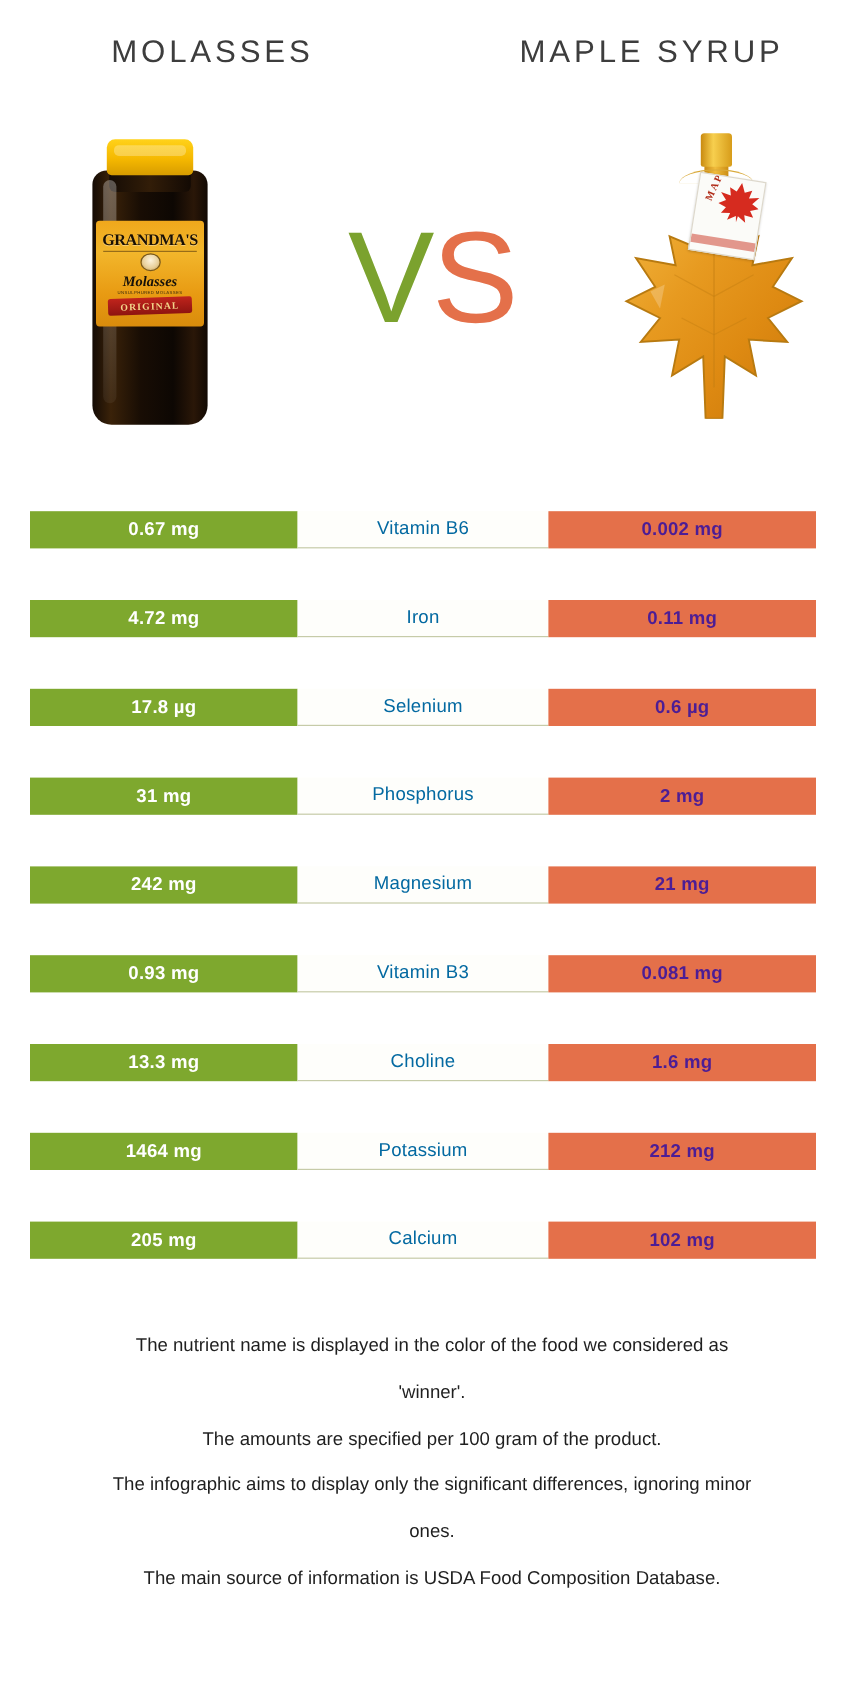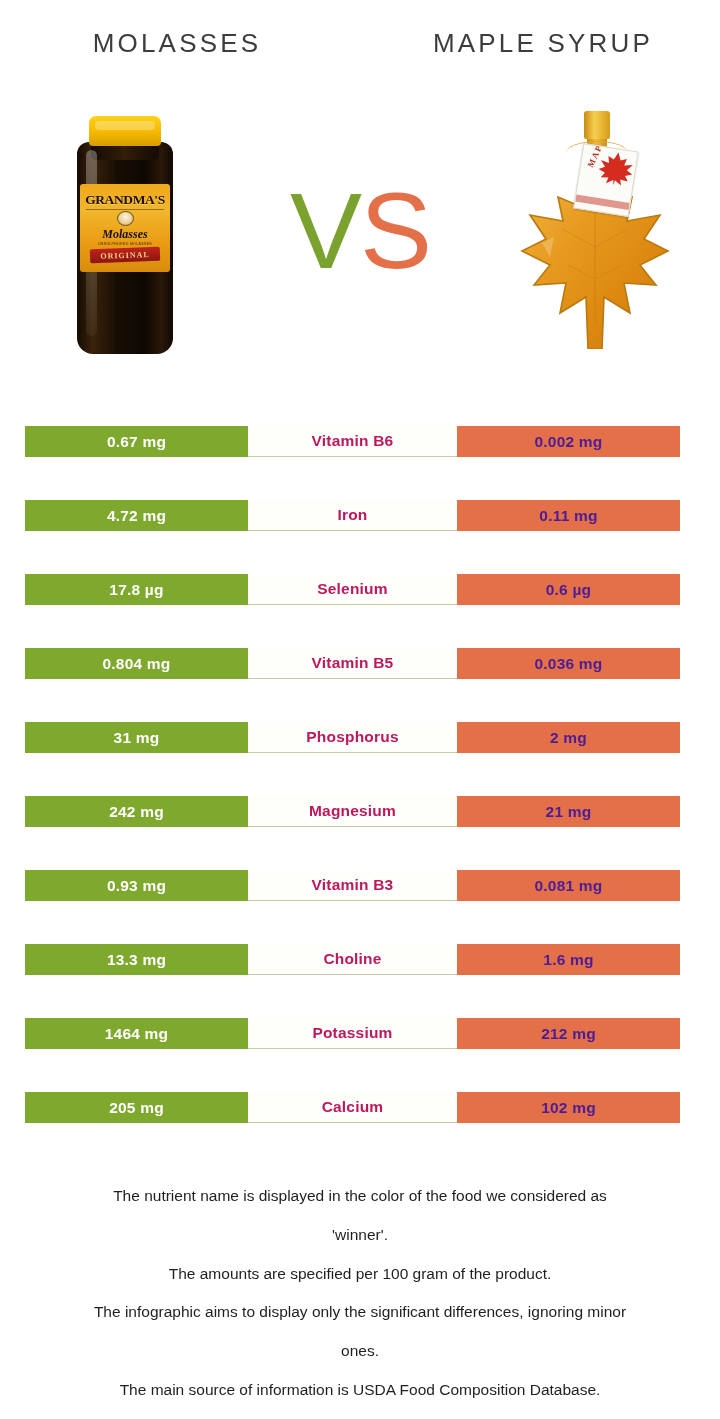--- a/index.html
+++ b/index.html
@@ -252,22 +252,22 @@
   .cell-left {
     width: 223px;
     background: #7EA82E;
     color: #ffffff;
     font-weight: bold;
     letter-spacing: 0.2px;
   }
   .cell-mid {
     width: 209px;
     background: #FEFEFB;
-    color: #be185d;
-    font-weight: bold;
+    color: #0369a1;
+    font-weight: normal;
     border-bottom: 1px solid #C6CBA8;
     letter-spacing: 0.2px;
   }
   .trow:last-child .cell-mid { border-bottom: 1px solid #C6CBA8; }
   .cell-right {
     width: 223px;
     background: #E4704A;
     color: #4c1d95;
     font-weight: bold;
     letter-spacing: 0.2px;
@@ -366,25 +366,20 @@
     <div class="cell cell-mid">Iron</div>
     <div class="cell cell-right">0.11 mg</div>
   </div>
 
   <div class="trow">
     <div class="cell cell-left">17.8 µg</div>
     <div class="cell cell-mid">Selenium</div>
     <div class="cell cell-right">0.6 µg</div>
   </div>
 
-  <div class="trow">
-    <div class="cell cell-left">0.804 mg</div>
-    <div class="cell cell-mid">Vitamin B5</div>
-    <div class="cell cell-right">0.036 mg</div>
-  </div>
 
   <div class="trow">
     <div class="cell cell-left">31 mg</div>
     <div class="cell cell-mid">Phosphorus</div>
     <div class="cell cell-right">2 mg</div>
   </div>
 
   <div class="trow">
     <div class="cell cell-left">242 mg</div>
     <div class="cell cell-mid">Magnesium</div>

